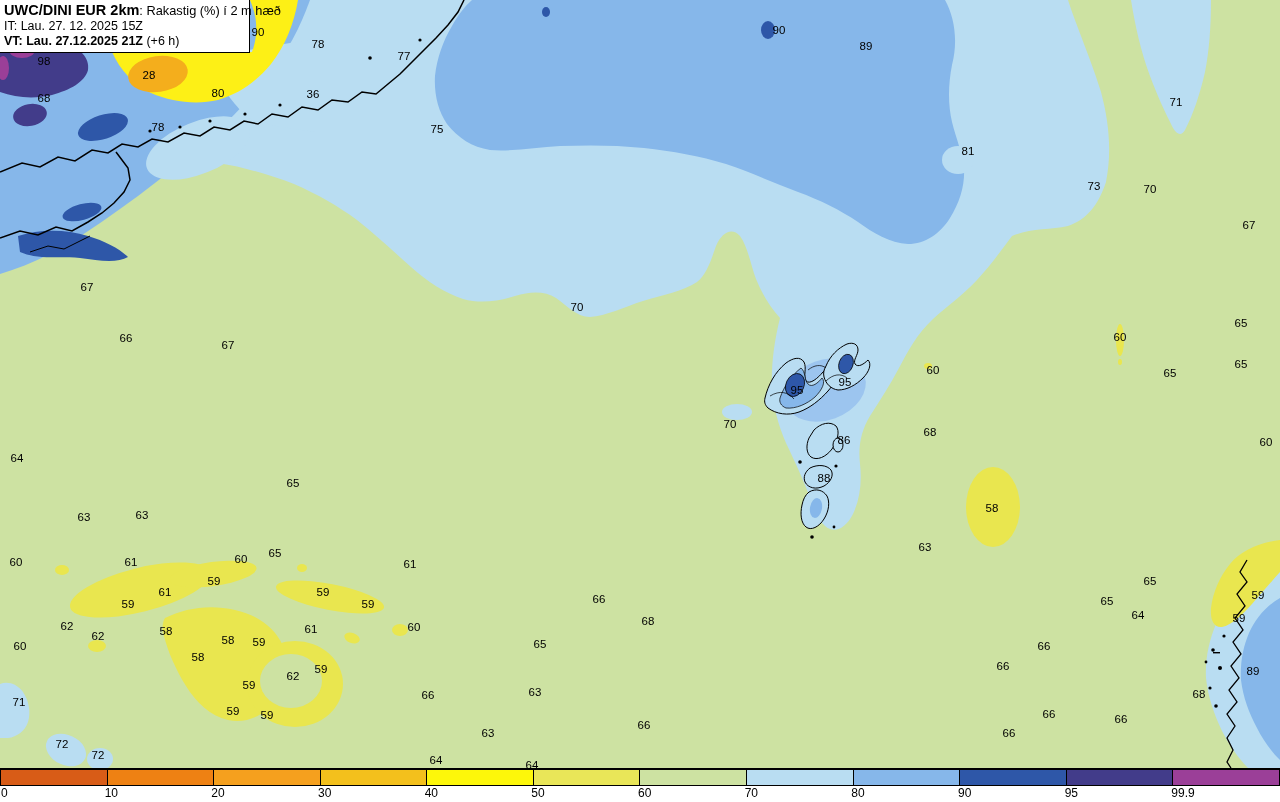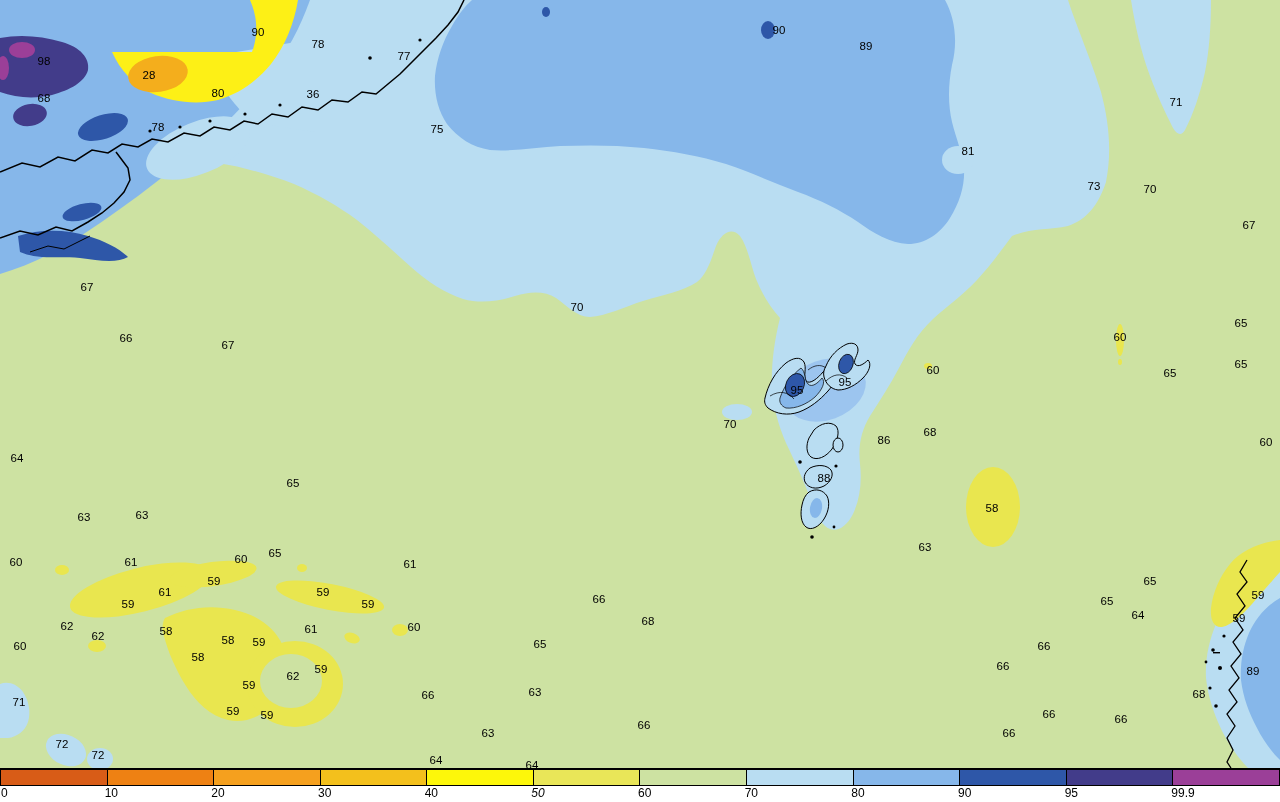--- a/index.html
+++ b/index.html
@@ -201,21 +201,21 @@
         <span class="map-label" style="left: 1094px; top: 187px;">73</span>
         <span class="map-label" style="left: 1150px; top: 190px;">70</span>
         <span class="map-label" style="left: 1249px; top: 226px;">67</span>
         <span class="map-label" style="left: 577px; top: 308px;">70</span>
         <span class="map-label" style="left: 87px; top: 288px;">67</span>
         <span class="map-label" style="left: 126px; top: 339px;">66</span>
         <span class="map-label" style="left: 228px; top: 346px;">67</span>
         <span class="map-label" style="left: 730px; top: 425px;">70</span>
         <span class="map-label" style="left: 797px; top: 391px;">95</span>
         <span class="map-label" style="left: 845px; top: 383px;">95</span>
-        <span class="map-label" style="left: 860px; top: 441px; padding-left: 48px;">86</span>
+        <span class="map-label" style="left: 820px; top: 441px; padding-left: 48px;">86</span>
         <span class="map-label" style="left: 824px; top: 479px;">88</span>
         <span class="map-label" style="left: 933px; top: 371px;">60</span>
         <span class="map-label" style="left: 930px; top: 433px;">68</span>
         <span class="map-label" style="left: 992px; top: 509px;">58</span>
         <span class="map-label" style="left: 925px; top: 548px;">63</span>
         <span class="map-label" style="left: 1120px; top: 338px;">60</span>
         <span class="map-label" style="left: 1170px; top: 374px;">65</span>
         <span class="map-label" style="left: 1241px; top: 324px;">65</span>
         <span class="map-label" style="left: 1241px; top: 365px;">65</span>
         <span class="map-label" style="left: 1266px; top: 443px;">60</span>
@@ -266,20 +266,25 @@
         <span class="map-label" style="left: 1003px; top: 667px;">66</span>
         <span class="map-label" style="left: 1049px; top: 715px;">66</span>
         <span class="map-label" style="left: 1121px; top: 720px;">66</span>
         <span class="map-label" style="left: 1009px; top: 734px;">66</span>
         <span class="map-label" style="left: 1199px; top: 695px;">68</span>
         <span class="map-label" style="left: 1258px; top: 596px;">59</span>
         <span class="map-label" style="left: 1239px; top: 619px;">59</span>
         <span class="map-label" style="left: 1253px; top: 672px;">89</span>
       </div>
 
+    <div class="title-box">
+      <div class="t1"><span class="b">UWC/DINI EUR 2km</span><span>: Rakastig (%) í 2 m hæð</span></div>
+      <div class="t2">IT: Lau. 27. 12. 2025 15Z</div>
+      <div class="t3"><span class="b">VT: Lau. 27.12.2025 21Z</span><span> (+6 h)</span></div>
+    </div>
   </div>
 
   <div class="colorbar">
     <div class="bar" id="bar-segments">
         <div class="seg" style="background: rgb(216, 92, 23);"></div>
         <div class="seg" style="background: rgb(238, 129, 19);"></div>
         <div class="seg" style="background: rgb(245, 160, 30);"></div>
         <div class="seg" style="background: rgb(243, 192, 28);"></div>
         <div class="seg" style="background: rgb(253, 247, 10);"></div>
         <div class="seg" style="background: rgb(233, 230, 88);"></div>
@@ -289,21 +294,21 @@
         <div class="seg" style="background: rgb(46, 87, 168);"></div>
         <div class="seg" style="background: rgb(66, 60, 138);"></div>
         <div class="seg" style="background: rgb(155, 63, 152);"></div>
       </div>
     <div class="bar-ticks" id="bar-ticks">
         <span class="tick" style="left: 1px;">0</span>
         <span class="tick" style="left: 104.667px;">10</span>
         <span class="tick" style="left: 211.333px; text-align: right;">20</span>
         <span class="tick" style="left: 318px;">30</span>
         <span class="tick" style="left: 424.667px;">40</span>
-        <span class="tick" style="left: 531.333px; font-style: italic;">50</span>
+        <span class="tick" style="left: 531.333px;">50</span>
         <span class="tick" style="left: 638px;">60</span>
         <span class="tick" style="left: 744.667px;">70</span>
         <span class="tick" style="left: 851.333px;">80</span>
         <span class="tick" style="left: 958px;">90</span>
         <span class="tick" style="left: 1064.67px;">95</span>
         <span class="tick" style="left: 1171.33px;">99.9</span>
       </div>
   </div>
 </div>
 

